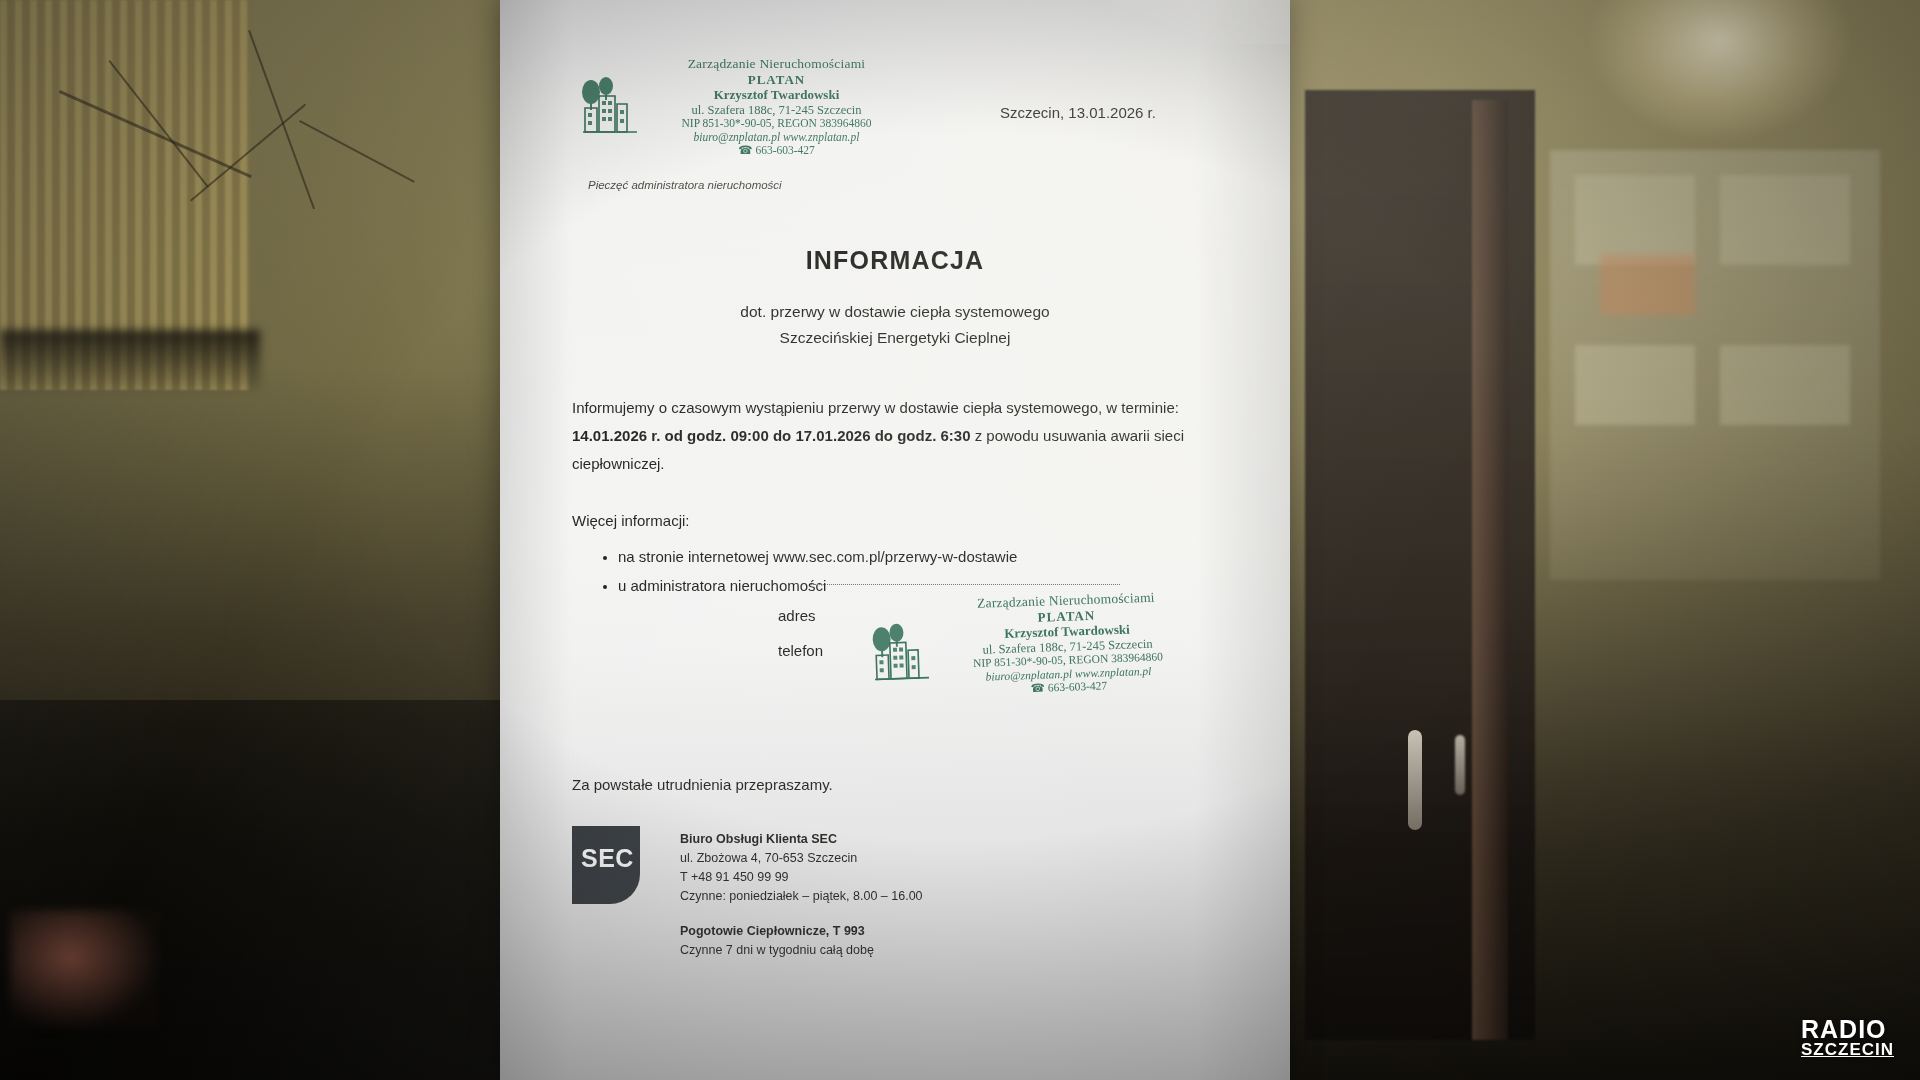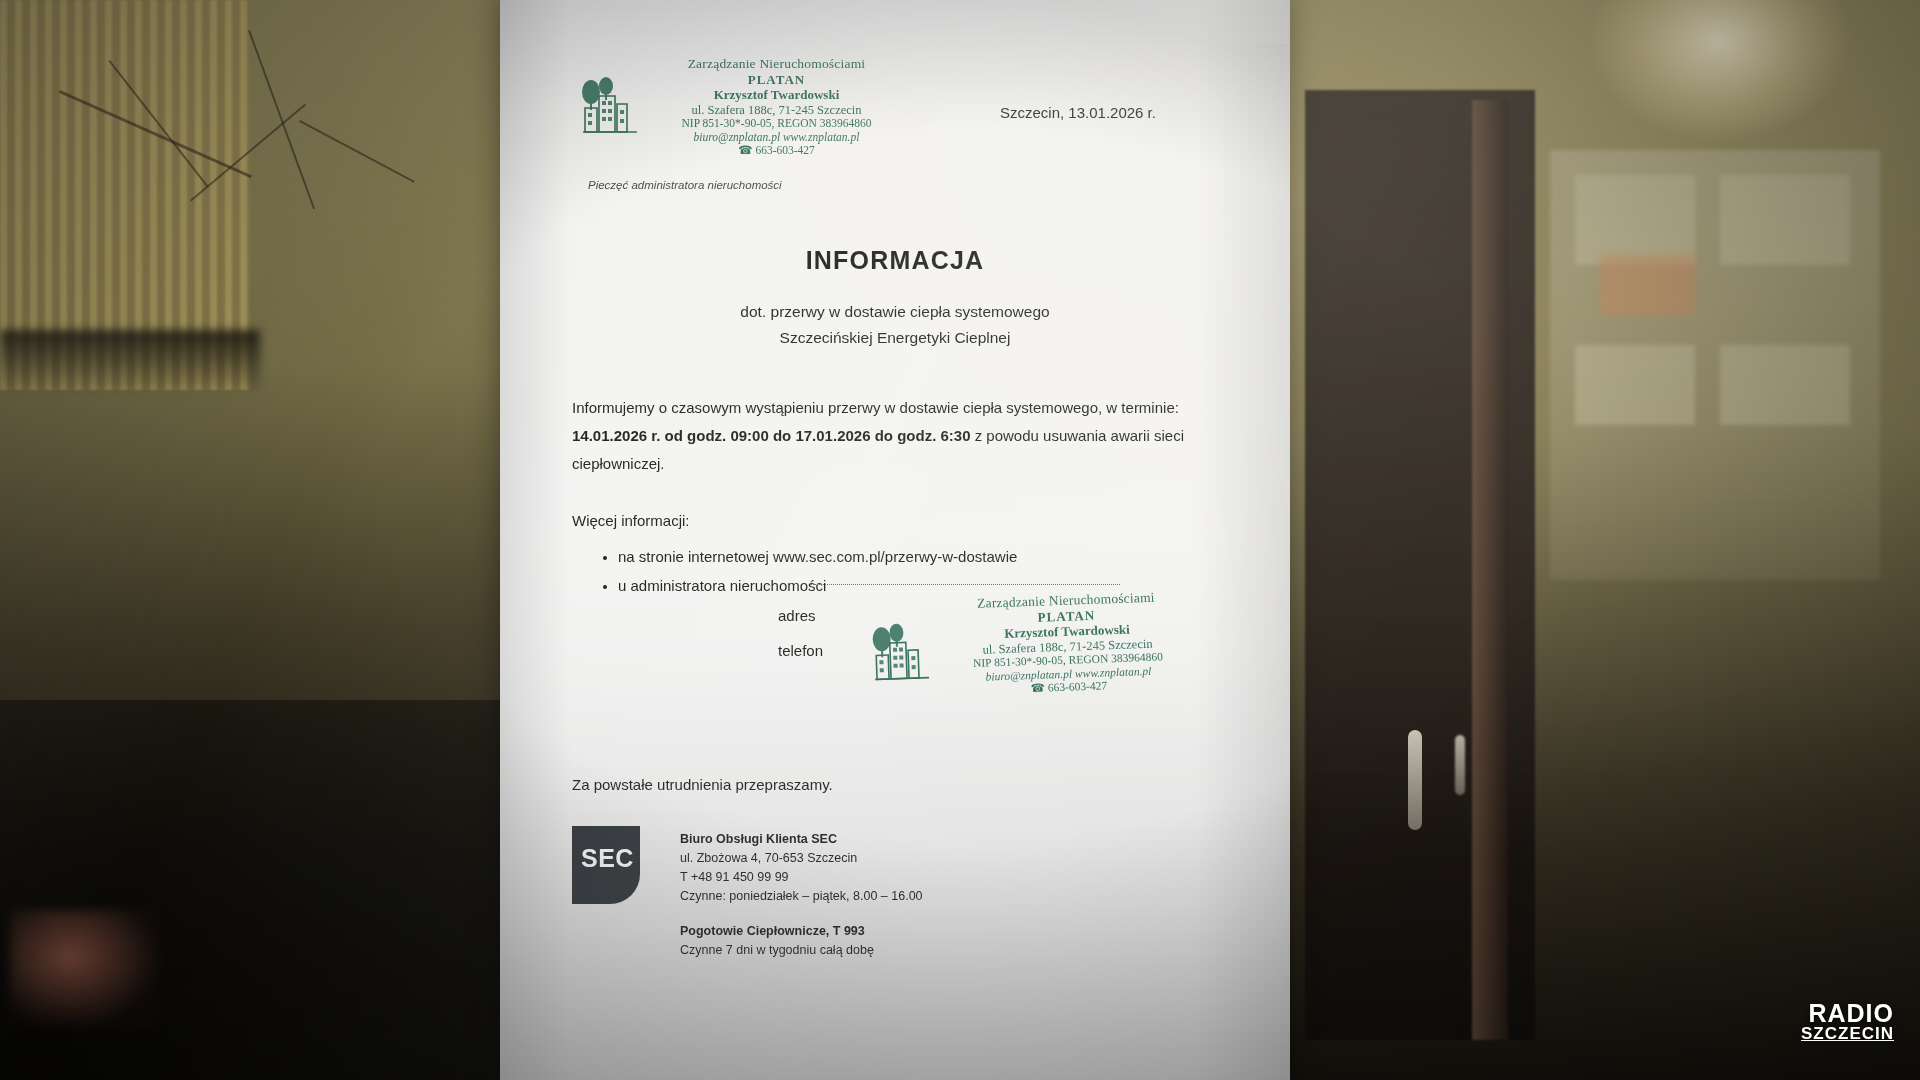--- a/index.html
+++ b/index.html
@@ -323,22 +323,22 @@
     color: #1d1d1b;
   }
   .sec-h { font-size: 12.5px; font-weight: bold; line-height: 1.5; }
   .sec-l { font-size: 12.5px; line-height: 1.52; }
   .sec-gap { height: 16px; }
 
   
   .watermark {
     position: absolute;
     right: 26px;
-    bottom: 38px;
-    text-align: right;
+    bottom: 22px;
+    text-align: left;
     color: #ffffff;
     font-weight: bold;
     line-height: 0.97;
     letter-spacing: 1px;
     text-shadow: 0 1px 4px rgba(0,0,0,0.55);
   }
   .wm-1 { font-size: 25px; }
   .wm-2 { font-size: 17px; text-decoration: underline; }
 </style>
 </head>

